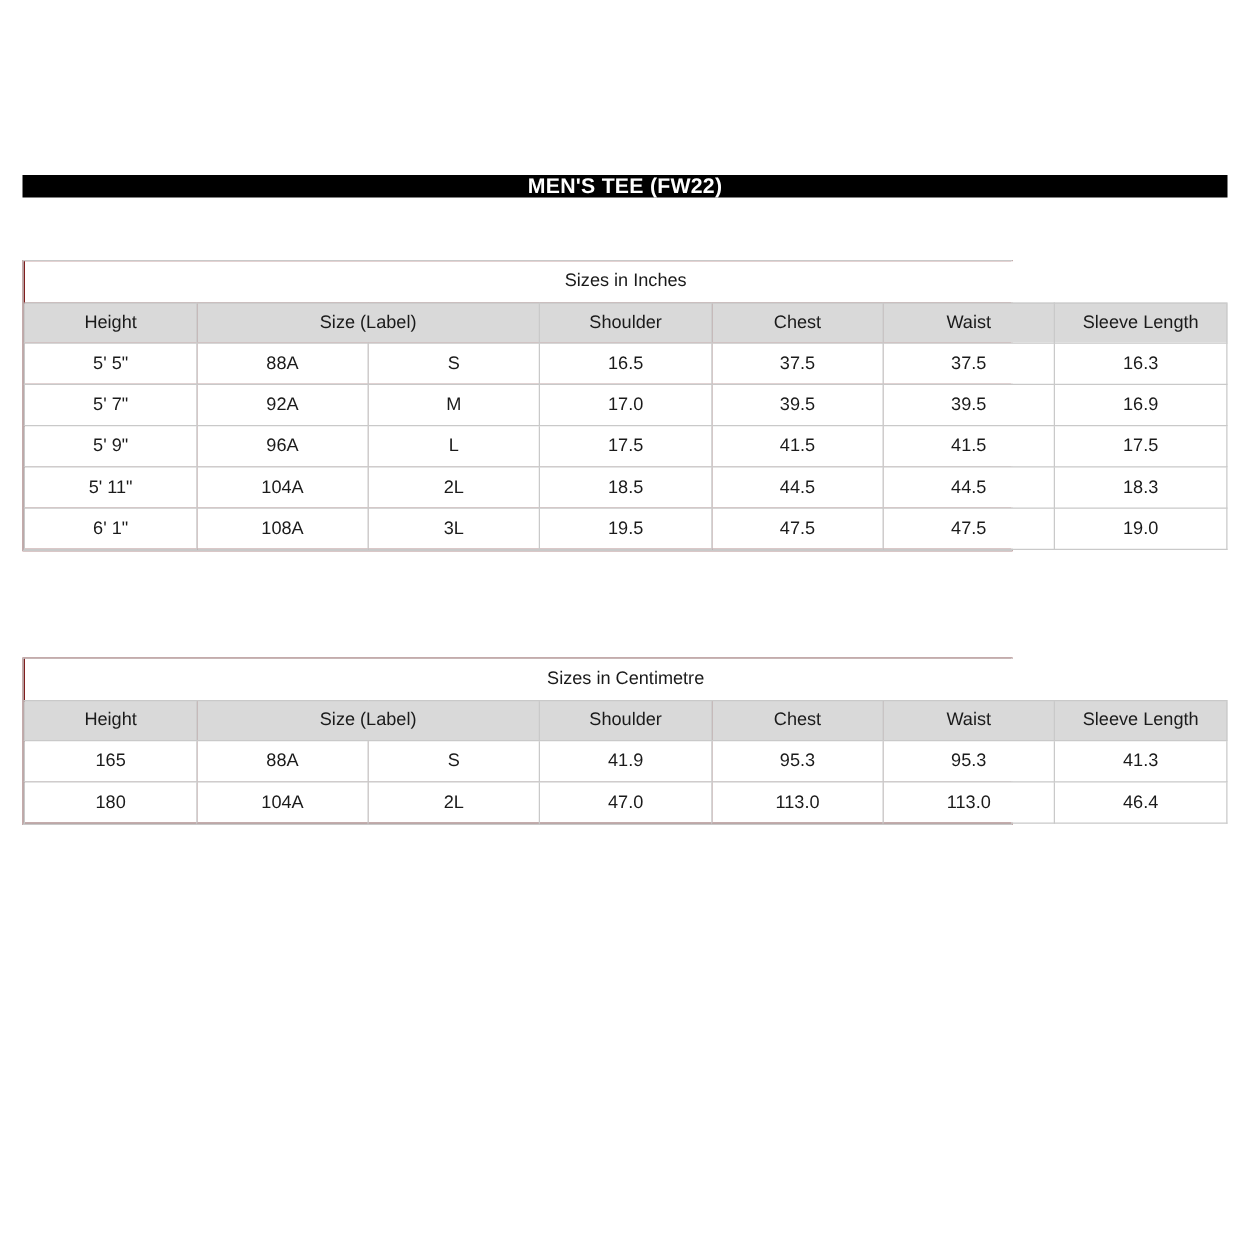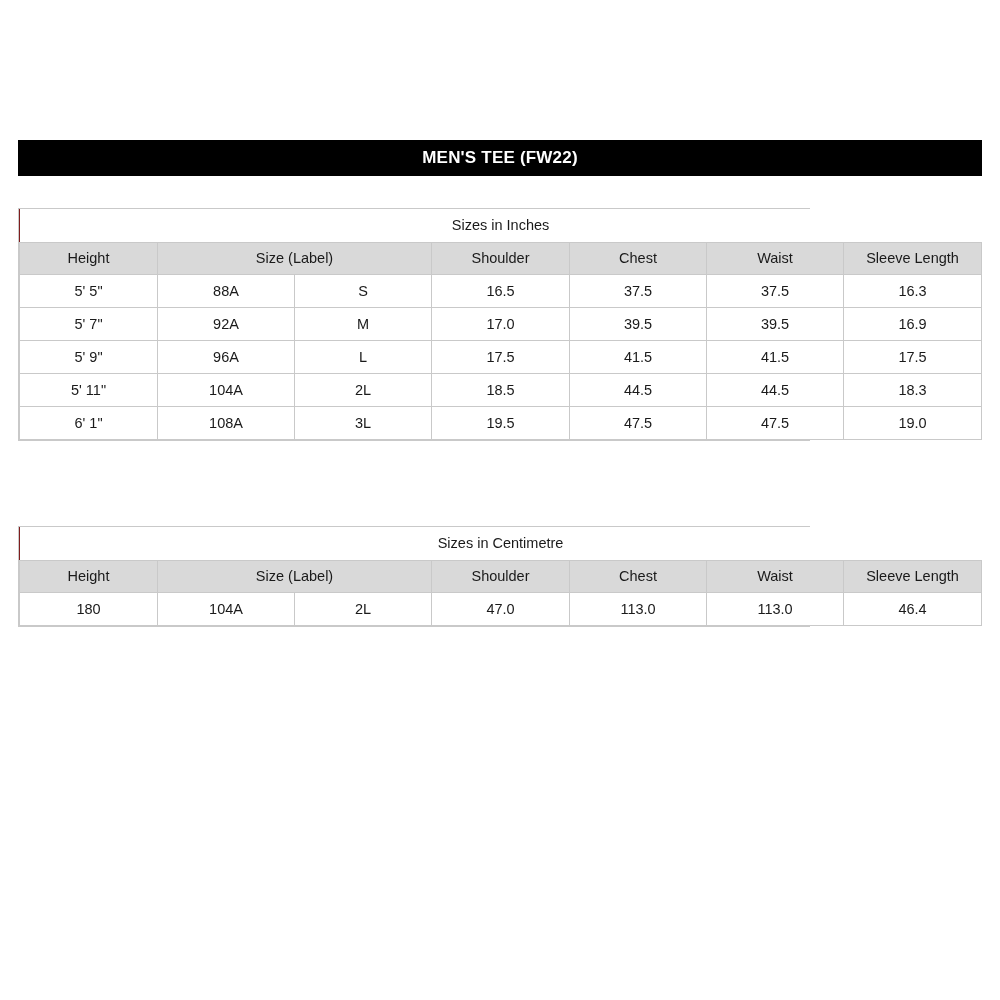--- a/index.html
+++ b/index.html
@@ -21,21 +21,21 @@
     top: 0;
     width: 1000px;
     height: 1000px;
     background: #ffffff;
   }
   .title-bar {
     position: absolute;
     left: 18px;
     top: 140px;
     width: 964px;
-    height: 36px;
+    height: 18px;
     background: #000000;
     color: #ffffff;
     display: flex;
     align-items: center;
     justify-content: center;
     font-size: 17px;
     font-weight: bold;
     letter-spacing: 0.2px;
   }
   .table-block {
@@ -197,20 +197,29 @@
           <th>Height</th>
           <th colspan="2">Size (Label)</th>
           <th>Shoulder</th>
           <th>Chest</th>
           <th>Waist</th>
           <th>Sleeve Length</th>
         </tr>
       </thead>
       <tbody>
         <tr>
+          <td>165</td>
+          <td>88A</td>
+          <td>S</td>
+          <td>41.9</td>
+          <td>95.3</td>
+          <td>95.3</td>
+          <td>41.3</td>
+        </tr>
+        <tr>
           <td>180</td>
           <td>104A</td>
           <td>2L</td>
           <td>47.0</td>
           <td>113.0</td>
           <td>113.0</td>
           <td>46.4</td>
         </tr>
       </tbody>
     </table>

